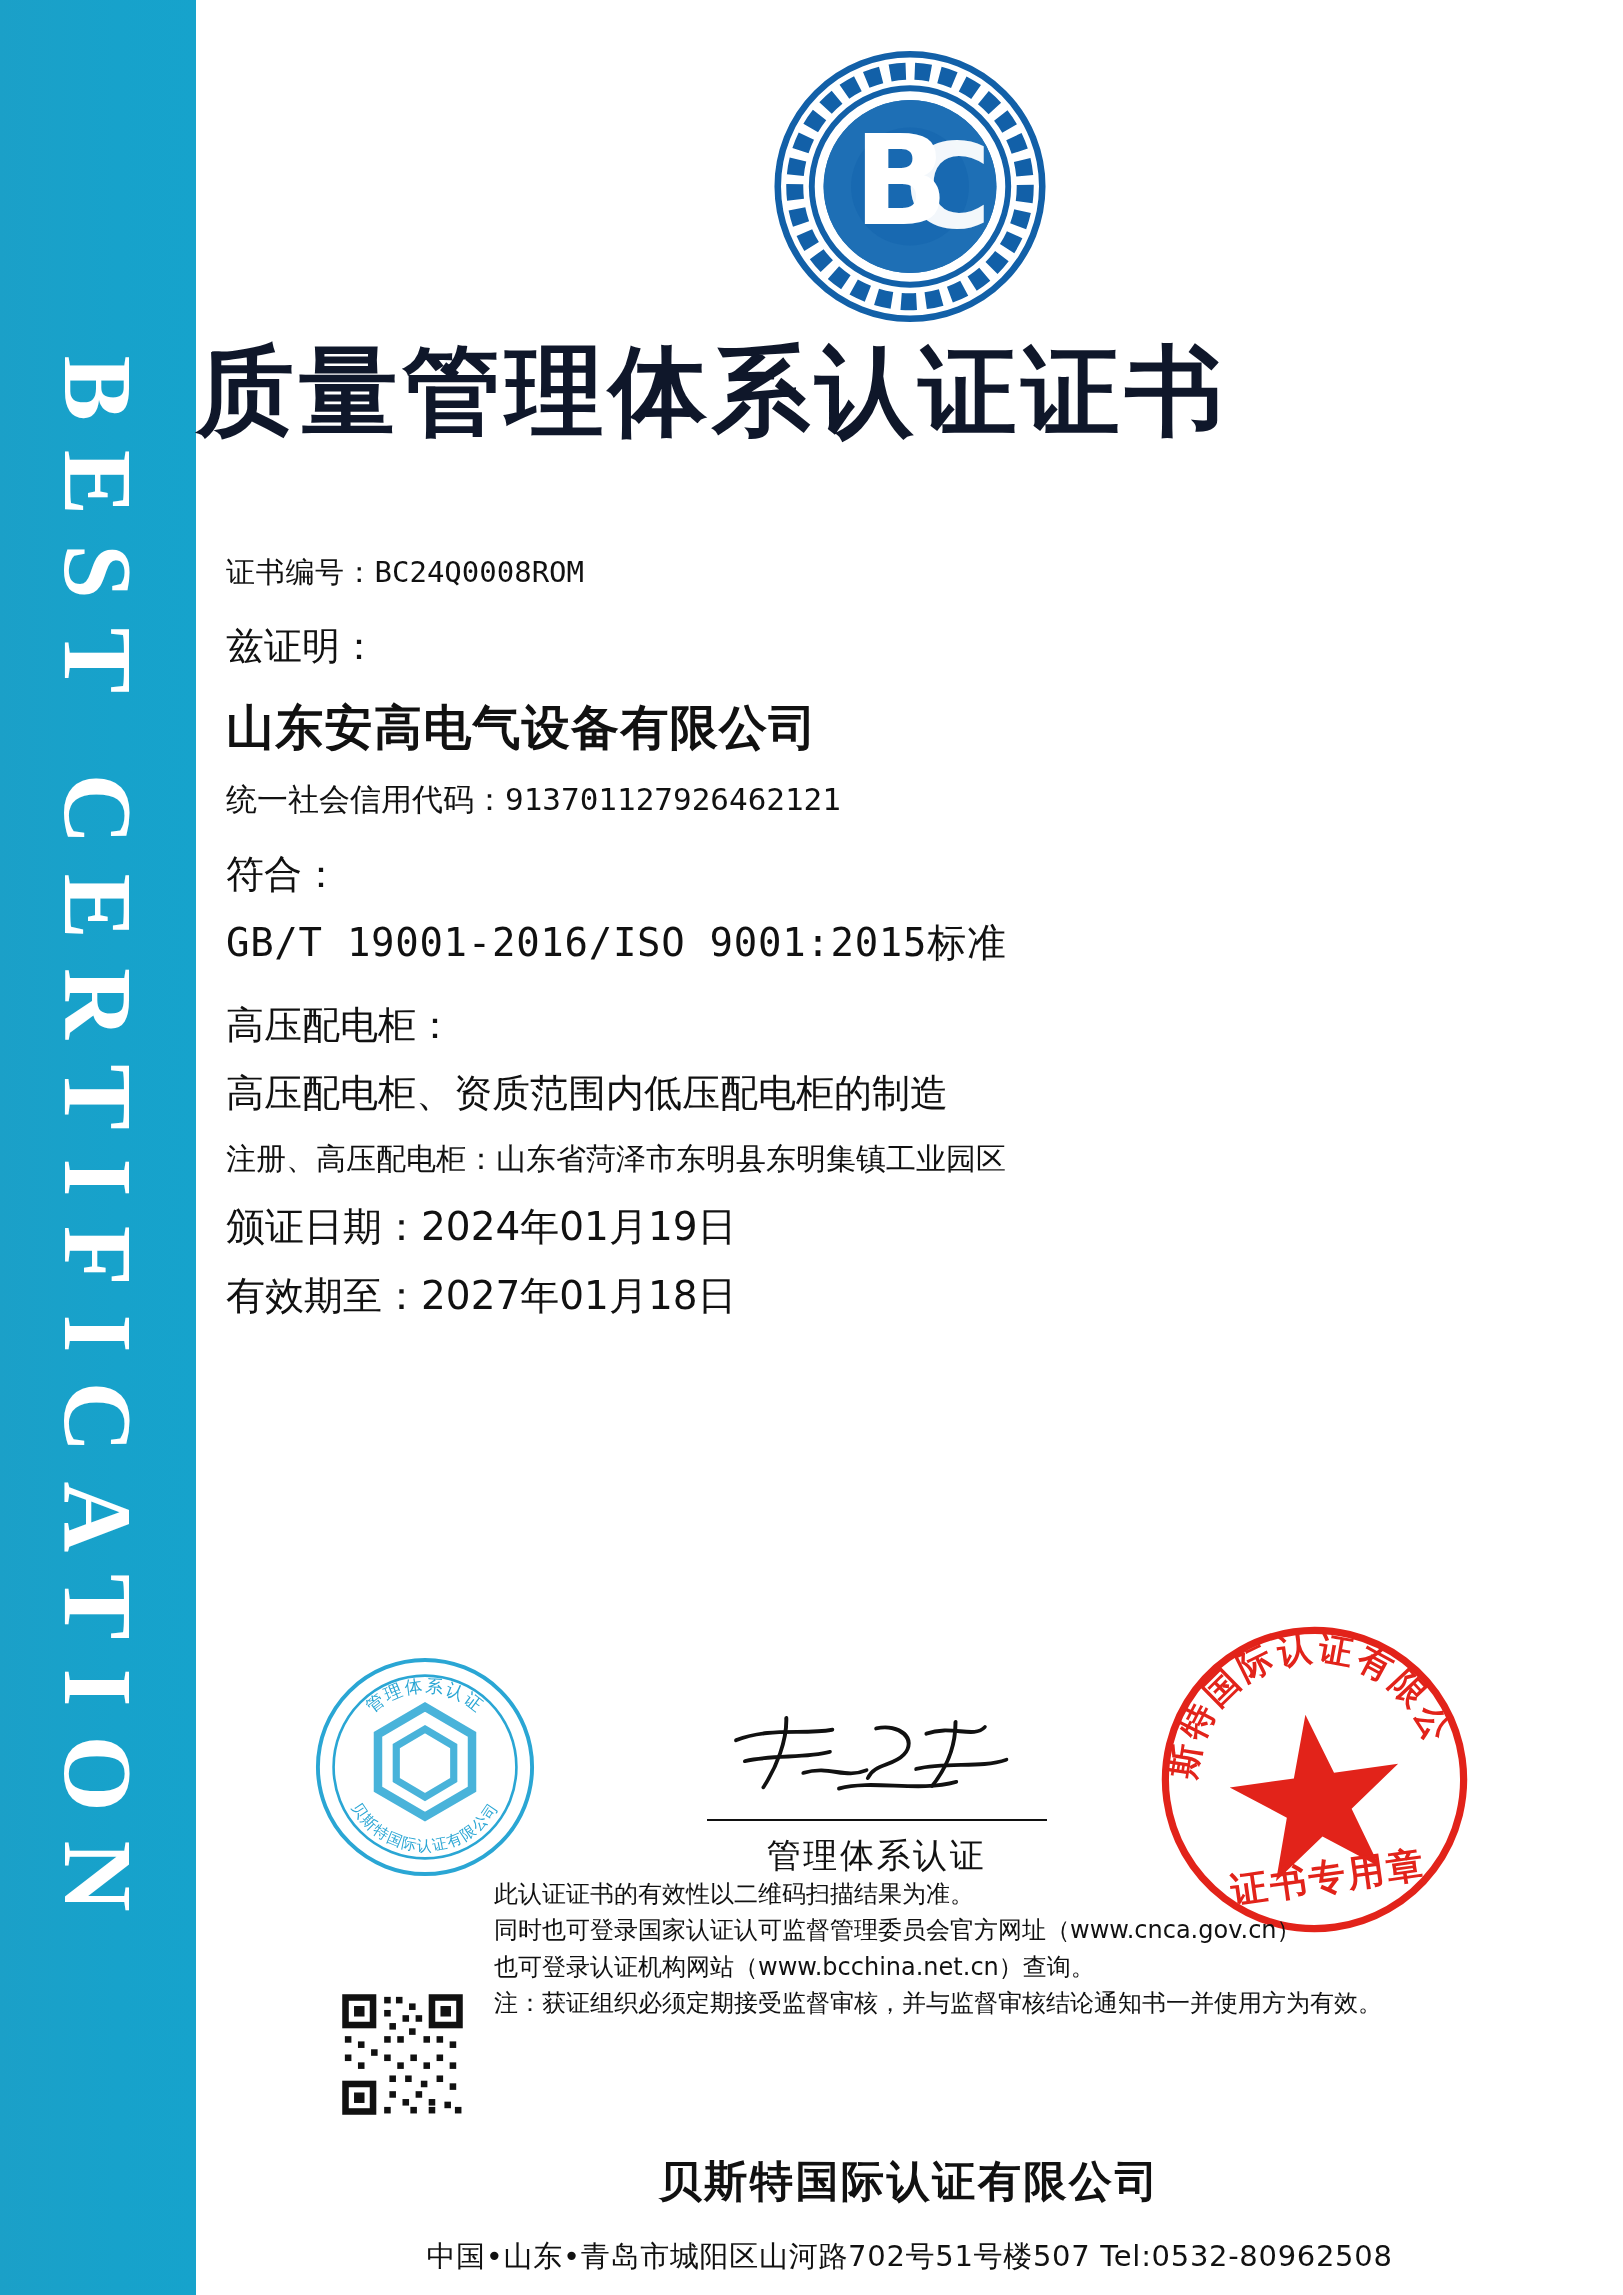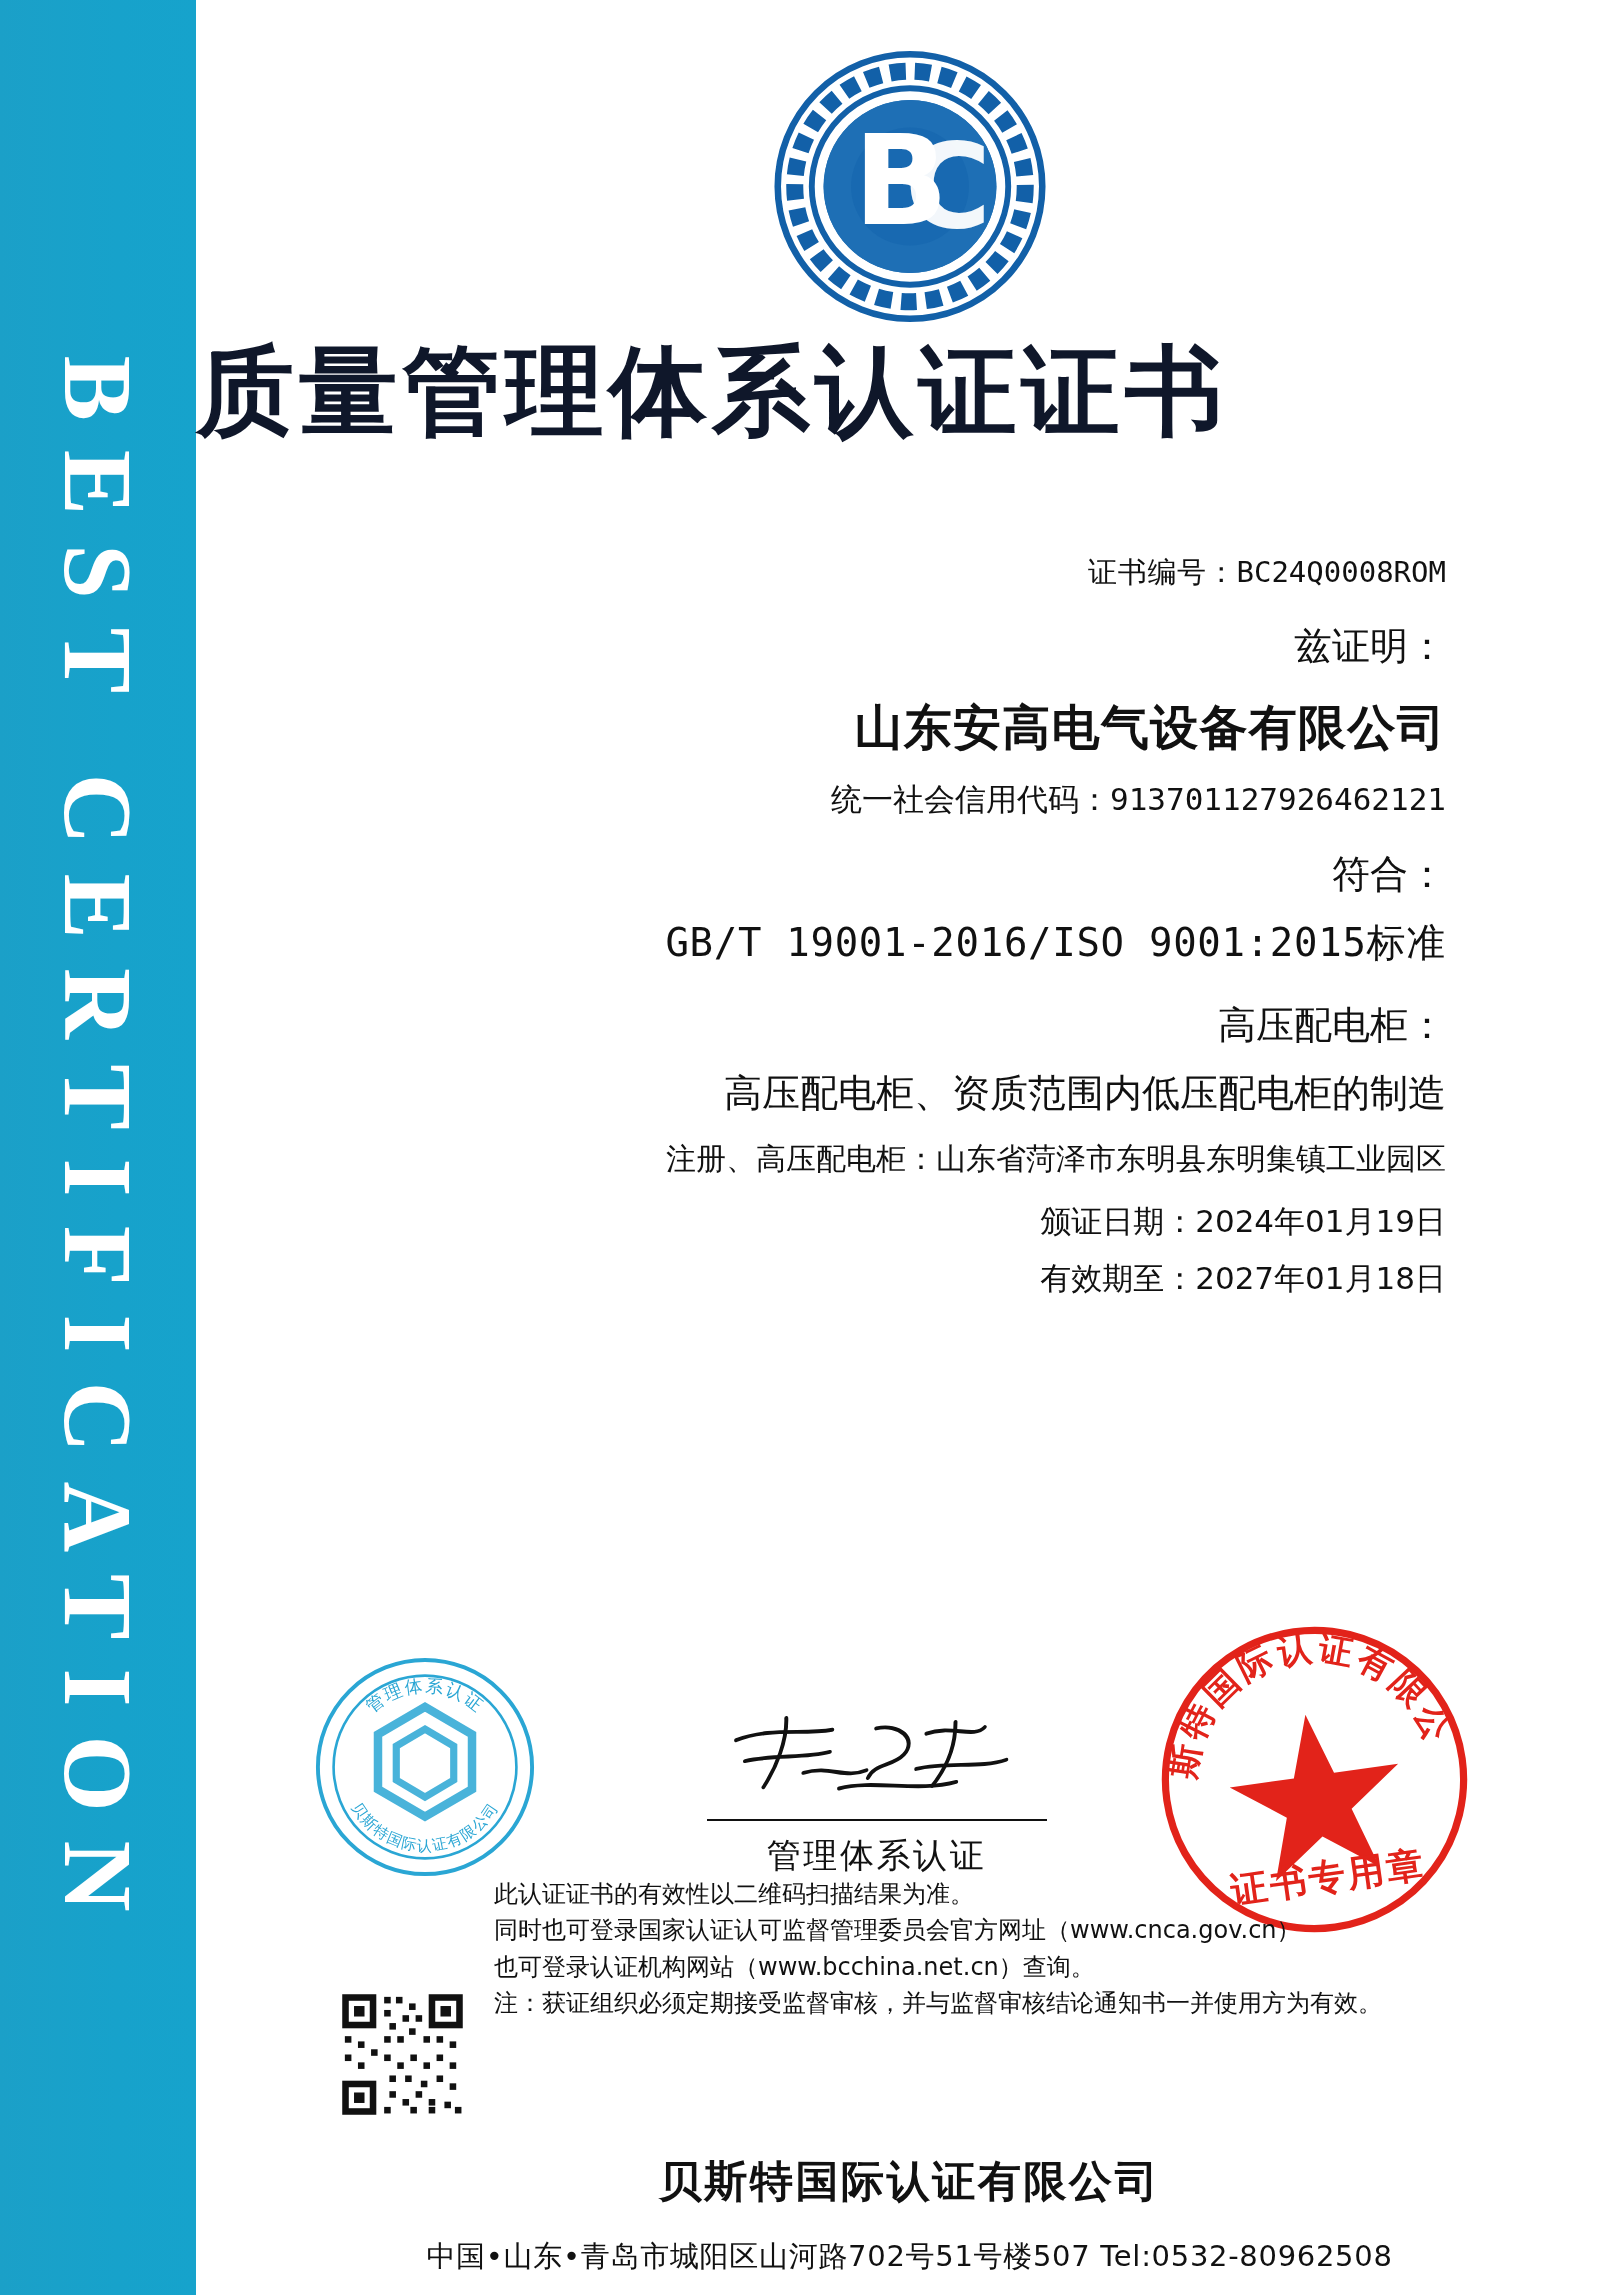--- a/index.html
+++ b/index.html
@@ -75,22 +75,22 @@
   }
 
   
   .body-block {
     position: absolute;
     top: 550px;
     left: 0;
     width: 1427px;
     padding-right: 177px;
     box-sizing: border-box;
-    text-align: right;
     color: #111111;
+    padding-left: 30px;
   }
   .line {
     margin: 0 0 3.9px 0;
     line-height: 1.55;
   }
   .lbl-sm {
     font-size: 29px;
     font-family: "DejaVu Sans", sans-serif;
     letter-spacing: 0.7px;
   }
@@ -123,21 +123,21 @@
     font-size: 38px;
     font-family: "DejaVu Sans", sans-serif;
     margin: 9.2px 0 13px 0;
   }
   .addr {
     font-size: 30px;
     font-family: "DejaVu Sans", sans-serif;
     margin-bottom: 14.4px;
   }
   .dateline {
-    font-size: 31px;
+    font-size: 39px;
     font-family: "DejaVu Sans", sans-serif;
     margin-bottom: 9.2px;
   }
   .gap-top { margin-top: 22px; }
 
   
   .seal-left {
     position: absolute;
     left: 118px;
     top: 1656px;

